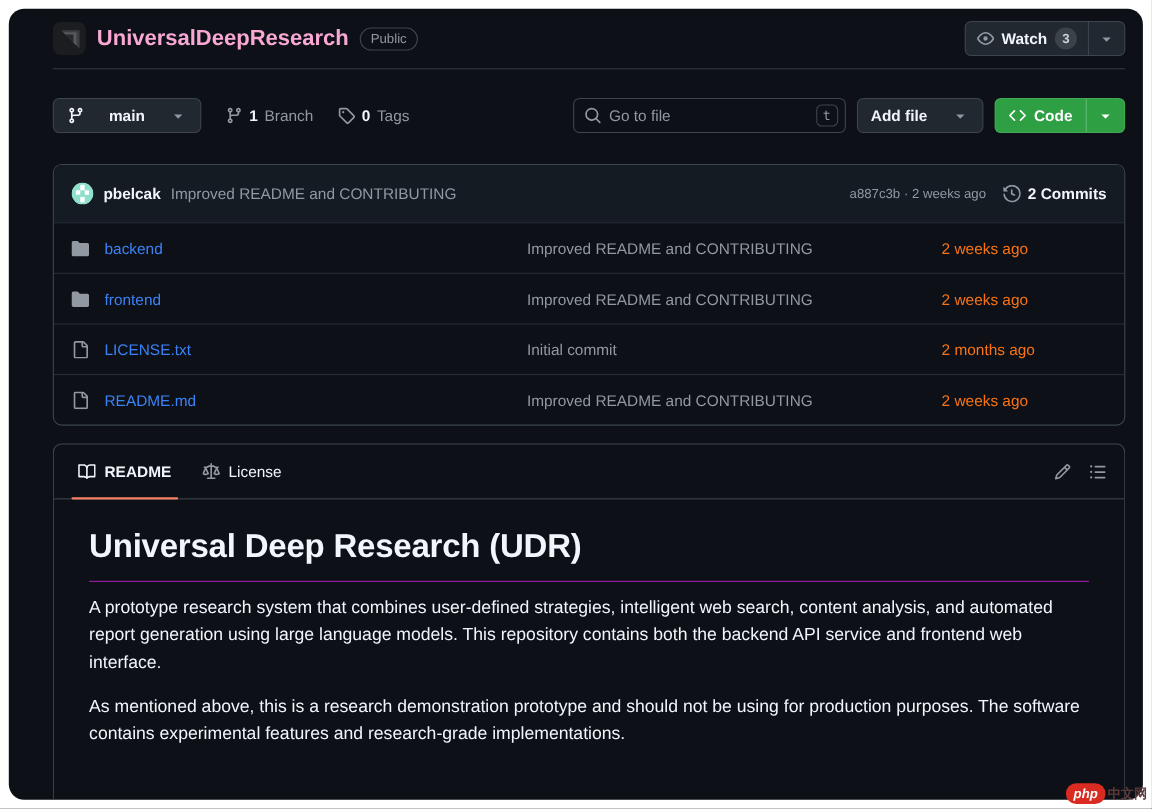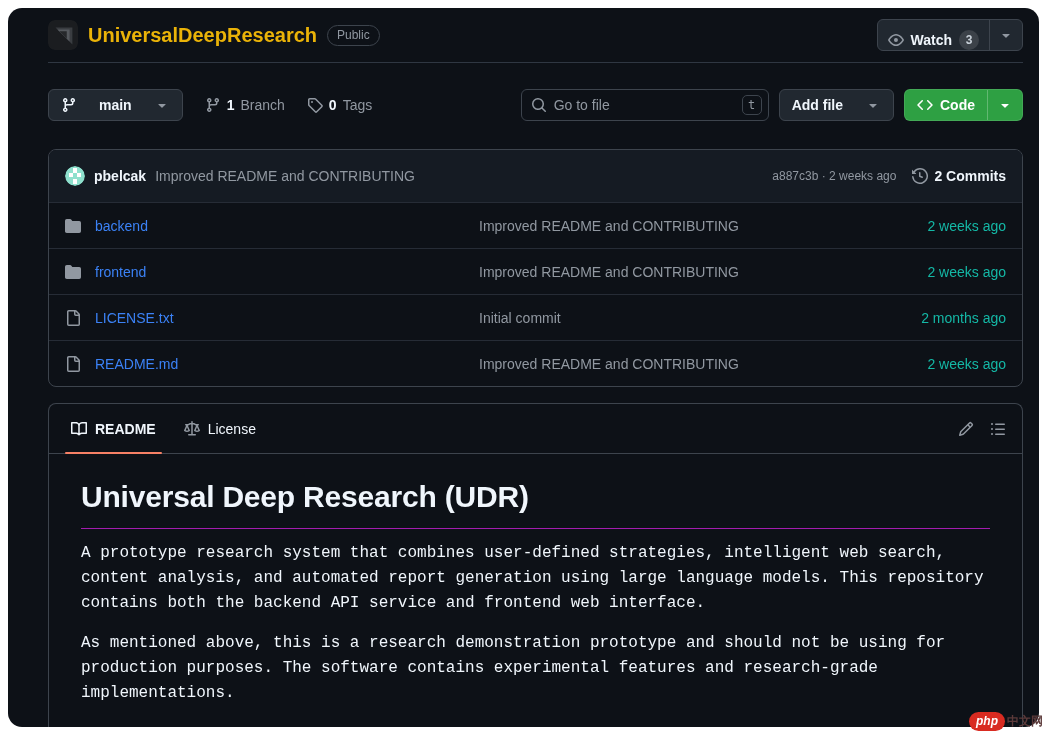--- a/index.html
+++ b/index.html
@@ -5,25 +5,25 @@
   * { margin:0; padding:0; box-sizing:border-box; }
   html,body { width:1047px; height:735px; background:#ffffff; overflow:hidden;
               font-family:"Liberation Sans", sans-serif; }
   .panel { position:absolute; left:8px; top:8px; width:1031px; height:719px;
            background:#0d1117; border-radius:14px; overflow:hidden; color:#f0f6fc; }
   .content { padding:0 16px 0 40px; }
 
   
   .repo-header { height:54px; display:flex; align-items:center; }
   .repo-avatar { width:30px; height:30px; border-radius:7px; margin-right:10px; flex:none; }
-  .repo-title { font-size:20px; font-weight:700; color:#eab308; }
+  .repo-title { font-size:20px; font-weight:700; color:#f9a8d4; }
   .visibility-badge { margin-left:10px; font-size:12px; font-weight:500; color:#9198a1;
       border:1px solid #3d444d; border-radius:999px; padding:2px 9px 3px; }
   .header-spacer { flex:1; }
-  .watch-btn { display:flex; align-items:flex-end; height:32px; background:#212830;
+  .watch-btn { display:flex; align-items:center; height:32px; background:#212830;
       border:1px solid #3d444d; border-radius:6px; font-size:14px; cursor:pointer; }
   .watch-main { display:flex; align-items:center; gap:7px; padding:0 10px; }
   .watch-label { font-weight:700; }
   .count-badge { background:rgba(255,255,255,0.12); border-radius:999px; min-width:20px;
       height:20px; display:flex; align-items:center; justify-content:center;
       font-size:12px; font-weight:600; color:#c9d1d9; padding:0 6px; }
   .split-caret { border-left:1px solid #3d444d; padding:0 8px; height:100%;
       display:flex; align-items:center; }
   .hdr-divider { border-top:1px solid #2f3742; }
 
@@ -62,40 +62,40 @@
   .commit-msg { color:#9198a1; cursor:pointer; }
   .commit-bar-spacer { flex:1; }
   .commit-sha-time { color:#9198a1; font-size:12px; margin-right:16px; }
   .commits-link { display:flex; align-items:center; gap:6px; font-weight:700;
       font-size:14px; cursor:pointer; }
   .file-row { height:46px; display:grid; grid-template-columns:44% 1fr 150px;
       align-items:center; padding:0 16px; border-top:1px solid #262c36; font-size:14px; }
   .file-name-cell { display:flex; align-items:center; gap:14px; cursor:pointer; }
   .file-name { color:#3b82f6; }
   .file-msg { color:#9198a1; cursor:pointer; }
-  .file-time { color:#14b8a6; text-align:right; }
+  .file-time { color:#f97316; }
 
   
   .readme-panel { margin-top:16px; border:1px solid #3d444d; border-radius:8px;
       border-bottom:none; }
   .tab-bar { height:50px; display:flex; align-items:stretch; border-bottom:1px solid #3d444d;
       padding:0 8px; }
   .tab { display:flex; align-items:center; gap:8px; padding:0 14px; font-size:14px;
       position:relative; cursor:pointer; color:#f0f6fc; }
   .tab.active { font-weight:700; }
   .tab.active::after { content:""; position:absolute; left:8px; right:8px; bottom:-1px;
       height:2px; background:#f78166; border-radius:2px; }
   .tabbar-spacer { flex:1; }
   .icon-btn { width:32px; height:32px; display:flex; align-items:center; justify-content:center;
       border-radius:6px; align-self:center; cursor:pointer; }
   .readme-body { padding:26px 32px 40px; }
   .readme-h1 { font-size:30px; font-weight:700; letter-spacing:-0.2px;
       padding-bottom:14px; border-bottom:1px solid #a21caf; margin-bottom:12px; }
   .readme-p { font-size:16px; line-height:1.55; color:#f0f6fc; margin-bottom:16px;
-      max-width:960px;font-family:Liberation Mono, monospace; }
+      max-width:960px; }
 
   .octicon { fill:#9198a1; flex:none; }
   .octicon-white { fill:#f0f6fc; }
   .octicon-green-txt { fill:#ffffff; }
 
   
   .watermark { position:absolute; right:4px; bottom:4px; display:flex; align-items:center;
       gap:2px; z-index:5; }
   .wm-logo { background:#d92b21; color:#ffffff; font-size:12px; font-weight:700;
       font-style:italic; border-radius:999px; padding:2px 7px 3px; }

